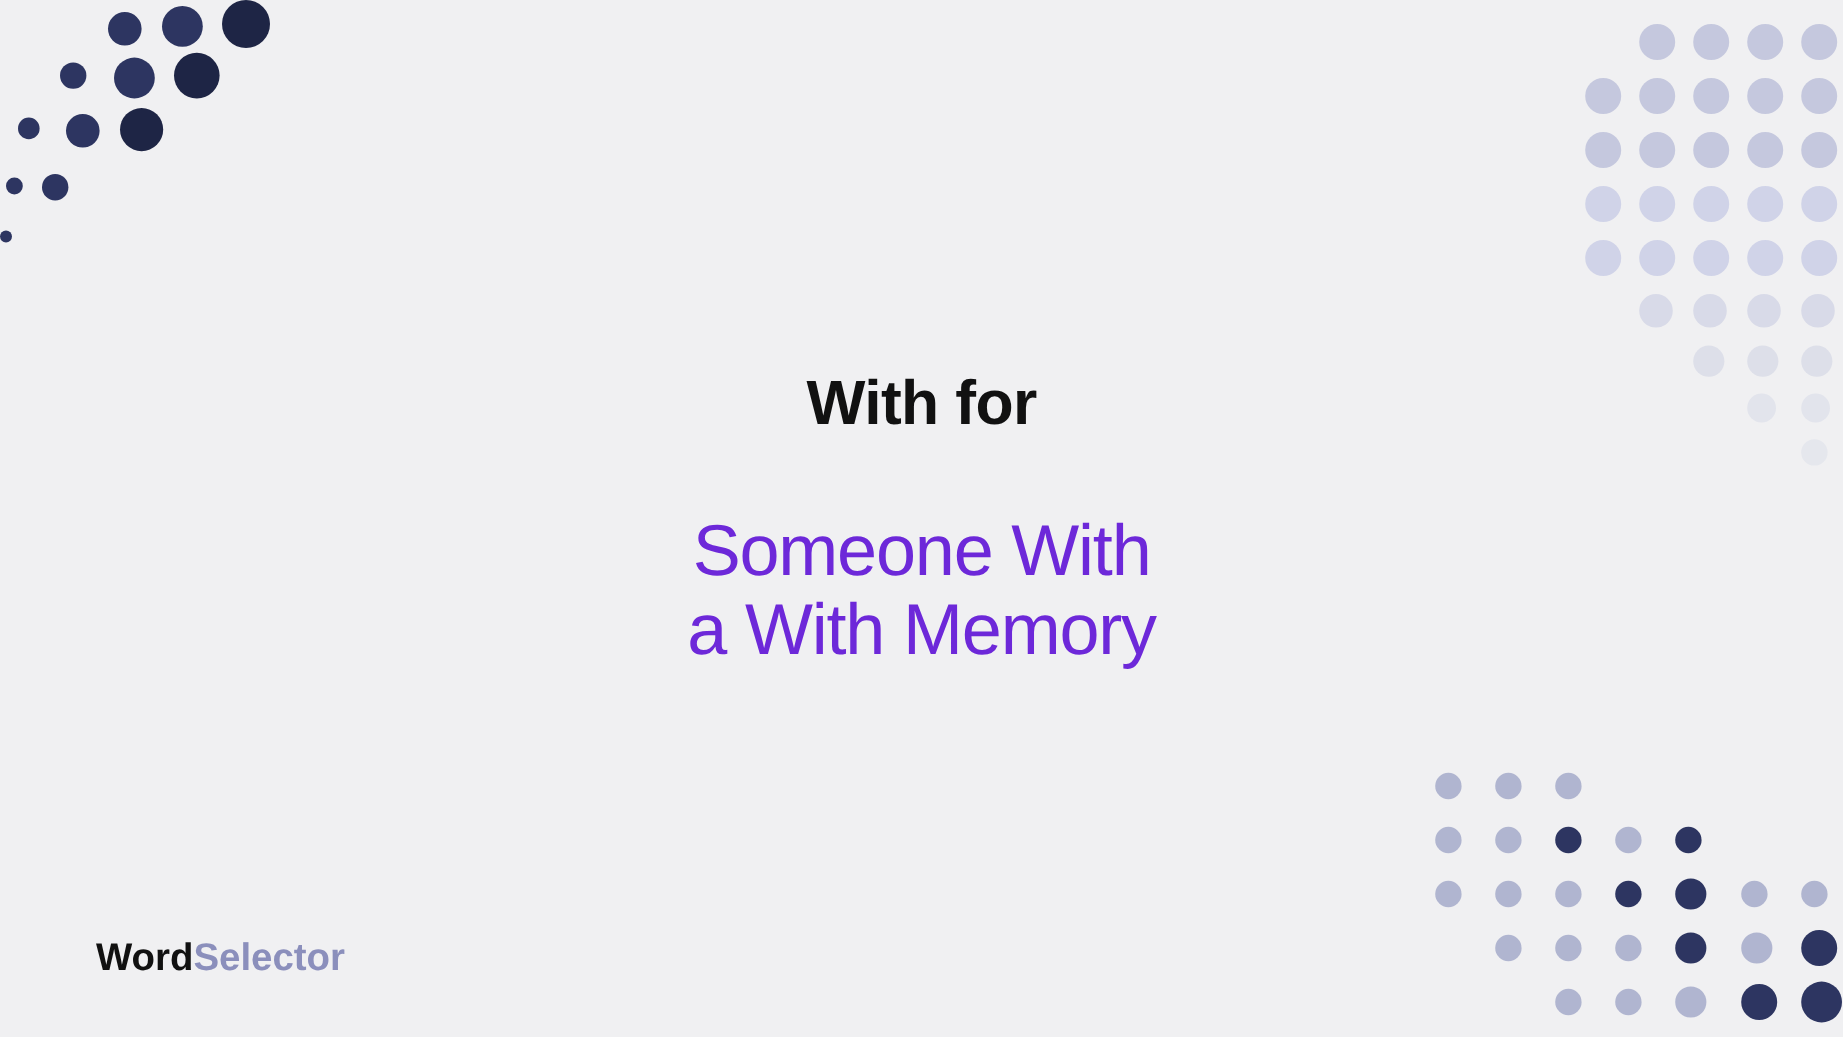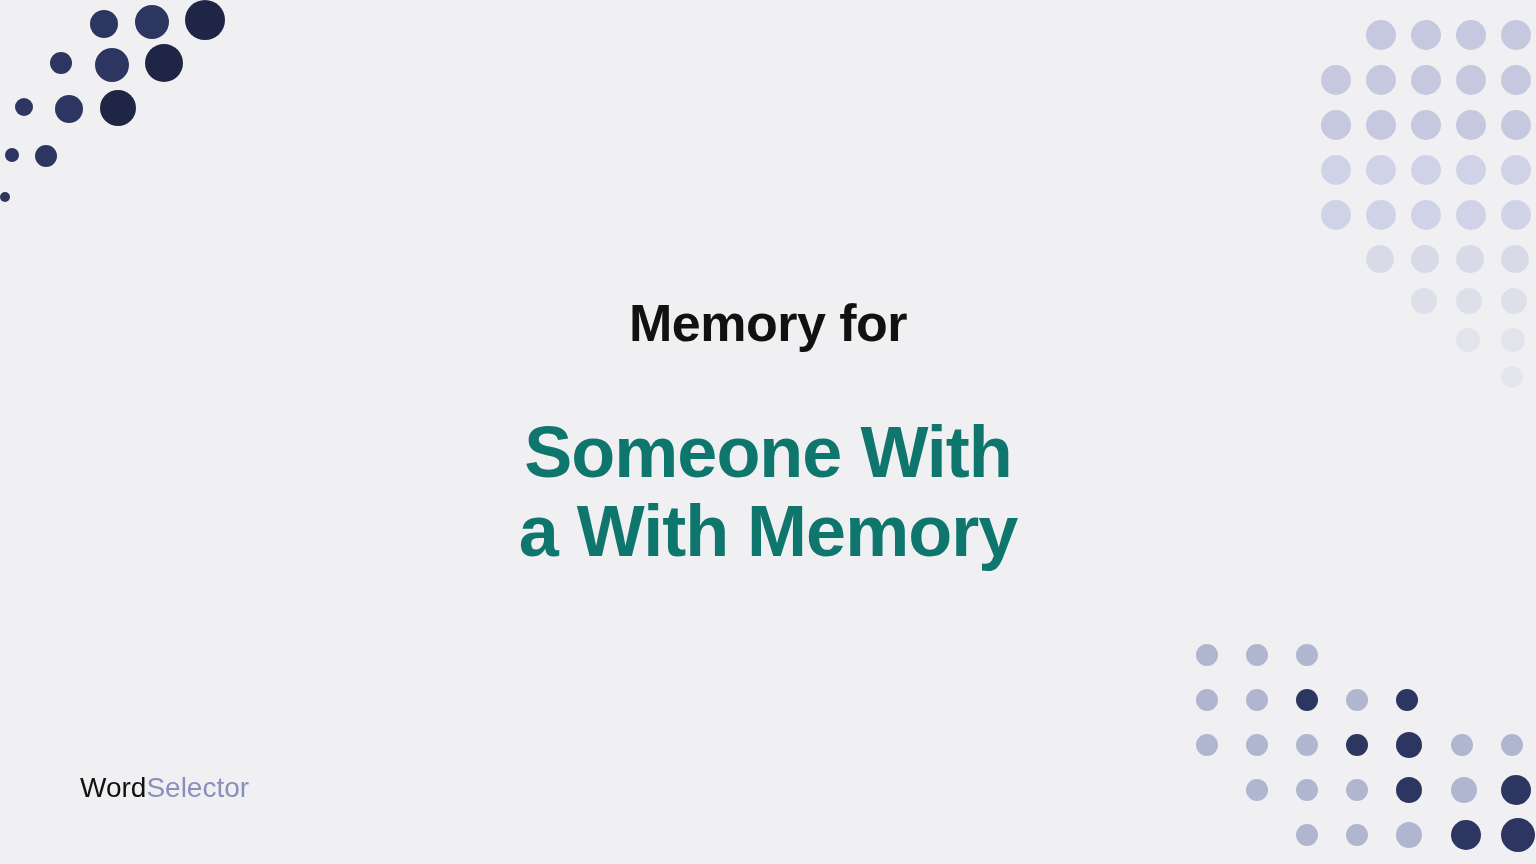--- a/index.html
+++ b/index.html
@@ -68,34 +68,34 @@
 
     .subtitle {
       font-size: 52px;
       font-weight: 700;
       color: #111111;
       margin-bottom: 60px;
       letter-spacing: -0.5px;
     }
 
     .main-title {
-      font-size: 72px;
-      font-weight: 700;
-      color: #0f766e;
+      font-size: 60px;
+      font-weight: 400;
+      color: #6d28d9;
       line-height: 1.1;
       letter-spacing: -1px;
     }
 
     
     .logo {
       position: absolute;
-      bottom: 60px;
+      bottom: 48px;
       left: 80px;
-      font-size: 28px;
-      font-weight: 400;
+      font-size: 32px;
+      font-weight: 700;
     }
 
     .logo-word {
       color: #111111;
     }
 
     .logo-selector {
       color: #8b8fbc;
     }
   </style>
@@ -198,21 +198,21 @@
     <div class="dot" style="width:30px;height:30px;background:#2d3561;top:131px;left:305px;"></div>
 
     <div class="dot" style="width:22px;height:22px;background:#b0b5d0;top:180px;left:100px;"></div>
     <div class="dot" style="width:22px;height:22px;background:#b0b5d0;top:180px;left:150px;"></div>
     <div class="dot" style="width:26px;height:26px;background:#b0b5d0;top:178px;left:200px;"></div>
     <div class="dot" style="width:30px;height:30px;background:#2d3561;top:176px;left:255px;"></div>
     <div class="dot" style="width:34px;height:34px;background:#2d3561;top:174px;left:305px;"></div>
   </div>
 
   <div class="main-content">
-    <div class="subtitle">Memory for</div>
+    <div class="subtitle">With for</div>
     <div class="main-title">
       <span>Someone With</span><br>
       <span>a With Memory</span>
     </div>
   </div>
 
   <div class="logo">
     <span class="logo-word">Word</span><span class="logo-selector">Selector</span>
   </div>
 

